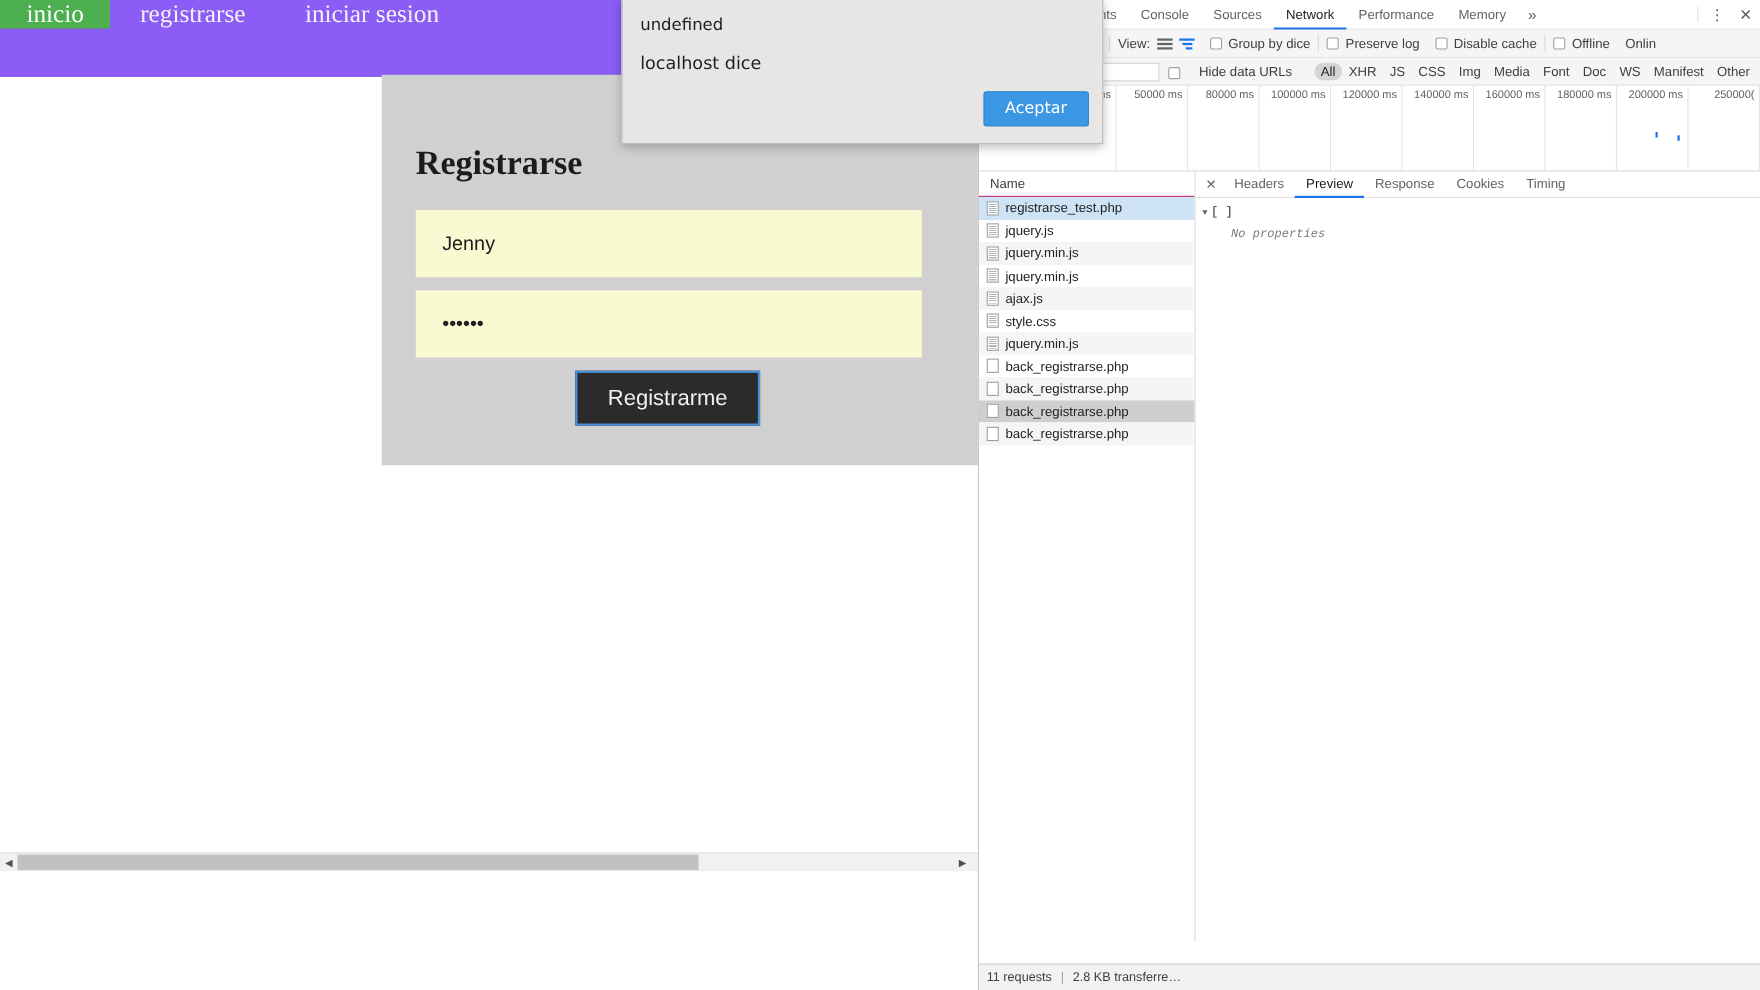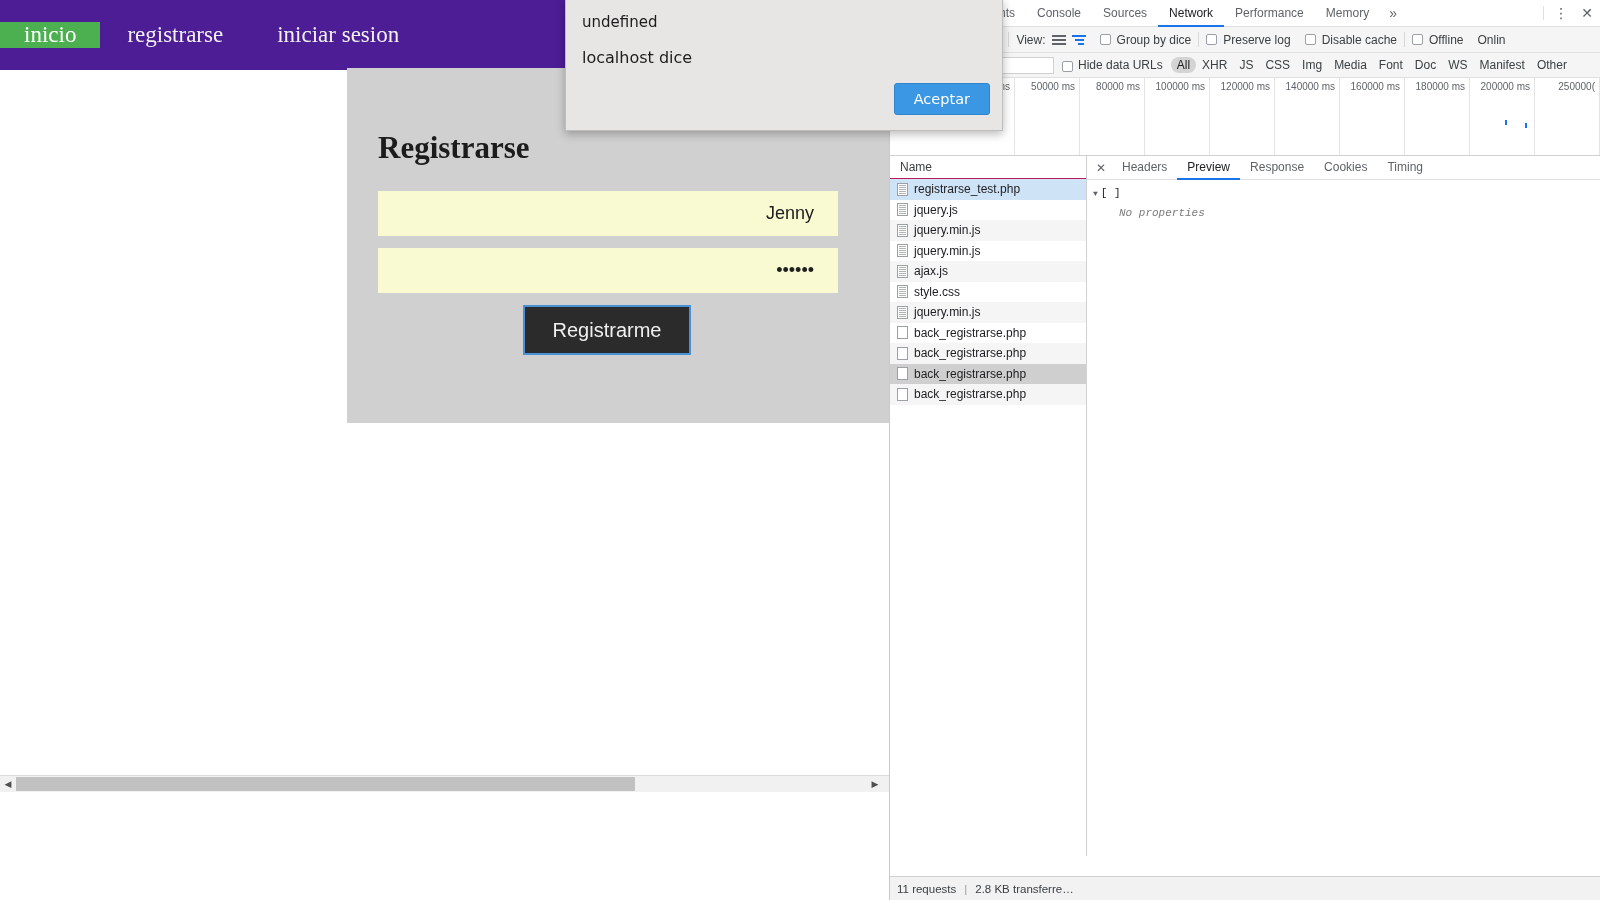--- a/index.html
+++ b/index.html
@@ -15,22 +15,22 @@
   #page-viewport {
     position: absolute; left: 0; top: 0;
     width: 890px; height: 900px;
     background: #ffffff;
     overflow: hidden;
     border-right: 1px solid #c9c9c9;
   }
   #navbar {
     position: absolute; left: 0; top: 0;
     width: 890px; height: 70px;
-    background: #4c1d95;
-    display: flex; align-items: center;
+    background: #8b5cf6;
+    display: flex; align-items: flex-start;
   }
   .nav-item {
     display: flex; align-items: center;
     padding: 0 24px;
     color: #f2f2f2;
     font-family: "Liberation Serif", serif;
     font-size: 23px;
     white-space: nowrap;
     cursor: pointer;
   }
@@ -44,31 +44,30 @@
   }
   #form-title {
     font-family: "Liberation Serif", serif;
     font-weight: bold;
     font-size: 31px;
     color: #1c1c1c;
     margin: 62px 0 0 31px;
   }
   .field {
     width: 460px;
-    height: 45px;
+    height: 61px;
     margin: 0 0 12px 31px;
     background: #fafad2;
     border: none;
     outline: none;
     font-family: "Liberation Sans", sans-serif;
     font-size: 18px;
     color: #202020;
     padding: 0 24px;
     display: block;
-    text-align: right;
   }
   #fields-wrap { margin-top: 25px; }
   #submit-wrap { text-align: center; padding-right: 22px; margin-top: 4px; }
   #submit-btn {
     background: #2b2b2b;
     color: #f0f0f0;
     border: 2px solid #4a90d9;
     font-family: "Liberation Sans", sans-serif;
     font-size: 20px;
     padding: 12px 28px;
@@ -170,21 +169,21 @@
     display: flex; align-items: center;
     font-size: 12px;
     padding-left: 96px;
   }
   #dt-filter-input {
     width: 68px; height: 17px;
     background: #ffffff;
     border: 1px solid #d0d0d0;
     margin-right: 8px;
   }
-  #dt-filterbar .chkwrap { display: flex; align-items: flex-end; gap: 5px; margin-right: 8px; }
+  #dt-filterbar .chkwrap { display: flex; align-items: flex-end; gap: 17px; margin-right: 20px; }
   .ftype {
     padding: 1px 6px; border-radius: 9px; cursor: pointer;
     color: #3c4043; white-space: nowrap;
   }
   .ftype.active { background: #d4d4d4; color: #202124; }
 
   #dt-timeline {
     position: relative;
     height: 78px;
     background: #ffffff;

